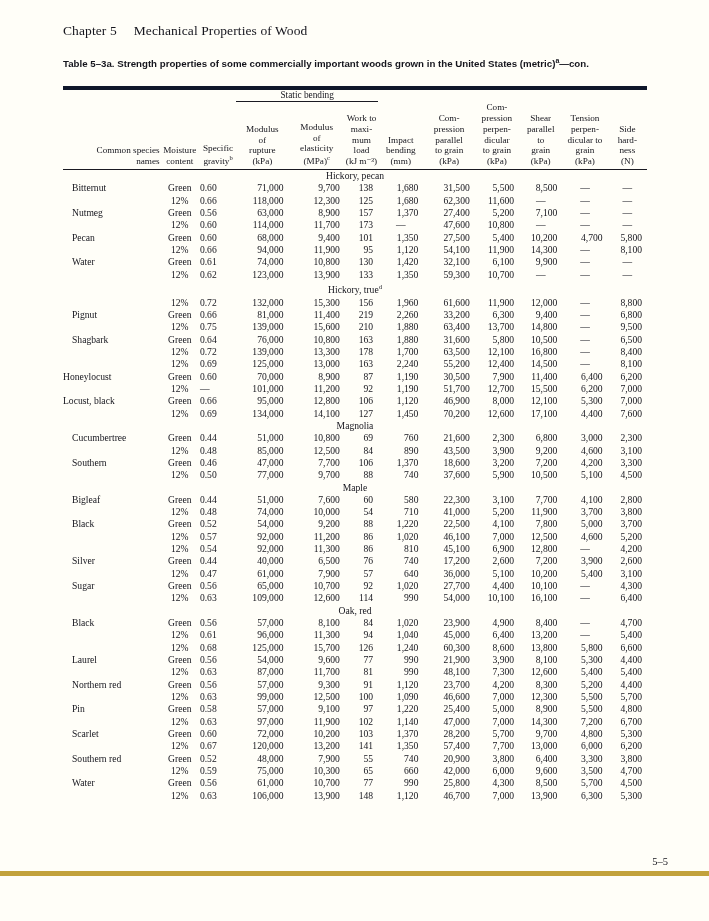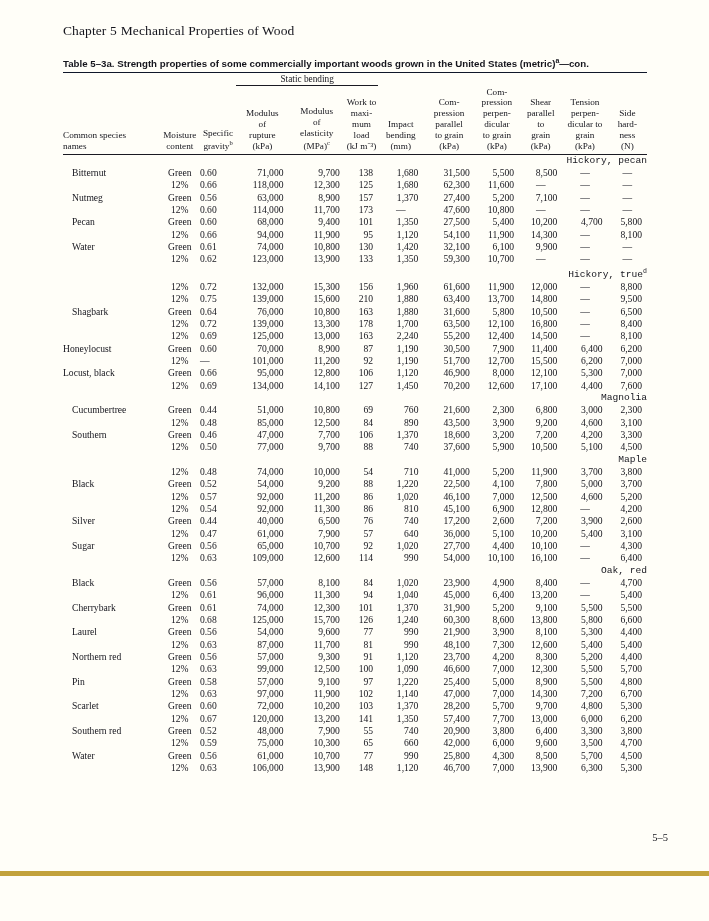--- a/index.html
+++ b/index.html
@@ -6,62 +6,62 @@
   html,body { margin:0; padding:0; }
   body {
     width:709px; height:921px;
     background:#fffef8;
     font-family:"Liberation Serif","DejaVu Serif",serif;
     color:#15151d;
   }
   .page { position:relative; width:709px; height:921px; overflow:hidden; }
 
   .chapter { position:absolute; top:23px; left:63px; font-size:13.5px; letter-spacing:0.1px; }
-  .chapter .part1 { margin-right:4px; }
+  .chapter .part1 { margin-right:17px; }
 
   .caption {
     position:absolute; top:57px; left:63px; width:590px;
     font-family:"Liberation Sans","DejaVu Sans",sans-serif;
     font-weight:bold; font-size:9.7px; line-height:1.2;
   }
   .caption sup { font-size:7px; }
 
   table.props {
-    position:absolute; top:72px; left:63px; width:584px;
+    position:absolute; top:86px; left:63px; width:584px;
     border-collapse:collapse; table-layout:fixed;
-    border-top:1px solid #0f172a;
+    border-top:4px solid #0f172a;
   }
   tr.sb-row td { height:13px; }
   tr.sb-row td.sb {
     border-bottom:1px solid #1a1a22;
     text-align:center; font-size:9.3px; vertical-align:middle; padding:0;
   }
   tr.hdr th {
     vertical-align:bottom; font-weight:normal; font-size:9.2px;
     line-height:1.18; white-space:pre-line; text-align:center;
-    border-bottom:1px solid #1a1a22; padding:1px 0 2px;font-family:Liberation Serif, serif;
+    border-bottom:1px solid #1a1a22; padding:1px 0 2px;
   }
-  tr.hdr th.species { text-align:left; padding-left:0; }
+  tr.hdr th.species { text-align:right; padding-left:0; }
   tr.hdr th sup { font-size:6.5px; }
 
   tbody td {
     font-size:9.6px; height:12.33px; line-height:12.3px;
     padding:0; white-space:nowrap; overflow:visible;
   }
-  tbody td.sec { text-align:right; padding-left:0;font-family:Liberation Mono, monospace; }
+  tbody td.sec { text-align:center; padding-left:0; }
   tbody td.sec sup { font-size:6.5px; }
   tbody td.sp { text-align:left; padding-left:9px;margin-left:20px; }
   tbody td.sp.flush { padding-left:0; }
   tbody td.m { text-align:center; }
   tbody td.g { text-align:left; }
   tbody td.n { text-align:right; padding-right:5px; }
   tbody td.d { text-align:center; padding-right:0; }
 
   .gold-rule { position:absolute; top:871px; left:0; width:709px; height:5px; background:#c2a23c; }
-  .page-num { position:absolute; top:832px; right:41px; font-size:10.5px; }
+  .page-num { position:absolute; top:856px; right:41px; font-size:10.5px; }
 </style>
 </head>
 <body>
 
 <div class="page">
 
   <div class="chapter">
     <span class="part1">Chapter 5</span><span>Mechanical Properties of Wood</span>
   </div>
 
@@ -267,20 +267,34 @@
           <td class="n">15,300</td>
           <td class="n">156</td>
           <td class="n">1,960</td>
           <td class="n">61,600</td>
           <td class="n">11,900</td>
           <td class="n">12,000</td>
           <td class="d">—</td>
           <td class="n">8,800</td>
         </tr>
         <tr>
+          <td class="sp">Pignut</td>
+          <td class="m">Green</td>
+          <td class="g">0.66</td>
+          <td class="n">81,000</td>
+          <td class="n">11,400</td>
+          <td class="n">219</td>
+          <td class="n">2,260</td>
+          <td class="n">33,200</td>
+          <td class="n">6,300</td>
+          <td class="n">9,400</td>
+          <td class="d">—</td>
+          <td class="n">6,800</td>
+        </tr>
+        <tr>
           <td class="sp"></td>
           <td class="m">12%</td>
           <td class="g">0.75</td>
           <td class="n">139,000</td>
           <td class="n">15,600</td>
           <td class="n">210</td>
           <td class="n">1,880</td>
           <td class="n">63,400</td>
           <td class="n">13,700</td>
           <td class="n">14,800</td>
@@ -441,20 +455,34 @@
           <td class="n">37,600</td>
           <td class="n">5,900</td>
           <td class="n">10,500</td>
           <td class="n">5,100</td>
           <td class="n">4,500</td>
         </tr>
         <tr>
           <td colspan="12" class="sec">Maple</td>
         </tr>
         <tr>
+          <td class="sp">Bigleaf</td>
+          <td class="m">Green</td>
+          <td class="g">0.44</td>
+          <td class="n">51,000</td>
+          <td class="n">7,600</td>
+          <td class="n">60</td>
+          <td class="n">580</td>
+          <td class="n">22,300</td>
+          <td class="n">3,100</td>
+          <td class="n">7,700</td>
+          <td class="n">4,100</td>
+          <td class="n">2,800</td>
+        </tr>
+        <tr>
           <td class="sp"></td>
           <td class="m">12%</td>
           <td class="g">0.48</td>
           <td class="n">74,000</td>
           <td class="n">10,000</td>
           <td class="n">54</td>
           <td class="n">710</td>
           <td class="n">41,000</td>
           <td class="n">5,200</td>
           <td class="n">11,900</td>
@@ -584,34 +612,20 @@
           <td class="n">11,300</td>
           <td class="n">94</td>
           <td class="n">1,040</td>
           <td class="n">45,000</td>
           <td class="n">6,400</td>
           <td class="n">13,200</td>
           <td class="d">—</td>
           <td class="n">5,400</td>
         </tr>
         <tr>
-          <td class="sp">Cherrybark</td>
-          <td class="m">Green</td>
-          <td class="g">0.61</td>
-          <td class="n">74,000</td>
-          <td class="n">12,300</td>
-          <td class="n">101</td>
-          <td class="n">1,370</td>
-          <td class="n">31,900</td>
-          <td class="n">5,200</td>
-          <td class="n">9,100</td>
-          <td class="n">5,500</td>
-          <td class="n">5,500</td>
-        </tr>
-        <tr>
           <td class="sp"></td>
           <td class="m">12%</td>
           <td class="g">0.68</td>
           <td class="n">125,000</td>
           <td class="n">15,700</td>
           <td class="n">126</td>
           <td class="n">1,240</td>
           <td class="n">60,300</td>
           <td class="n">8,600</td>
           <td class="n">13,800</td>

